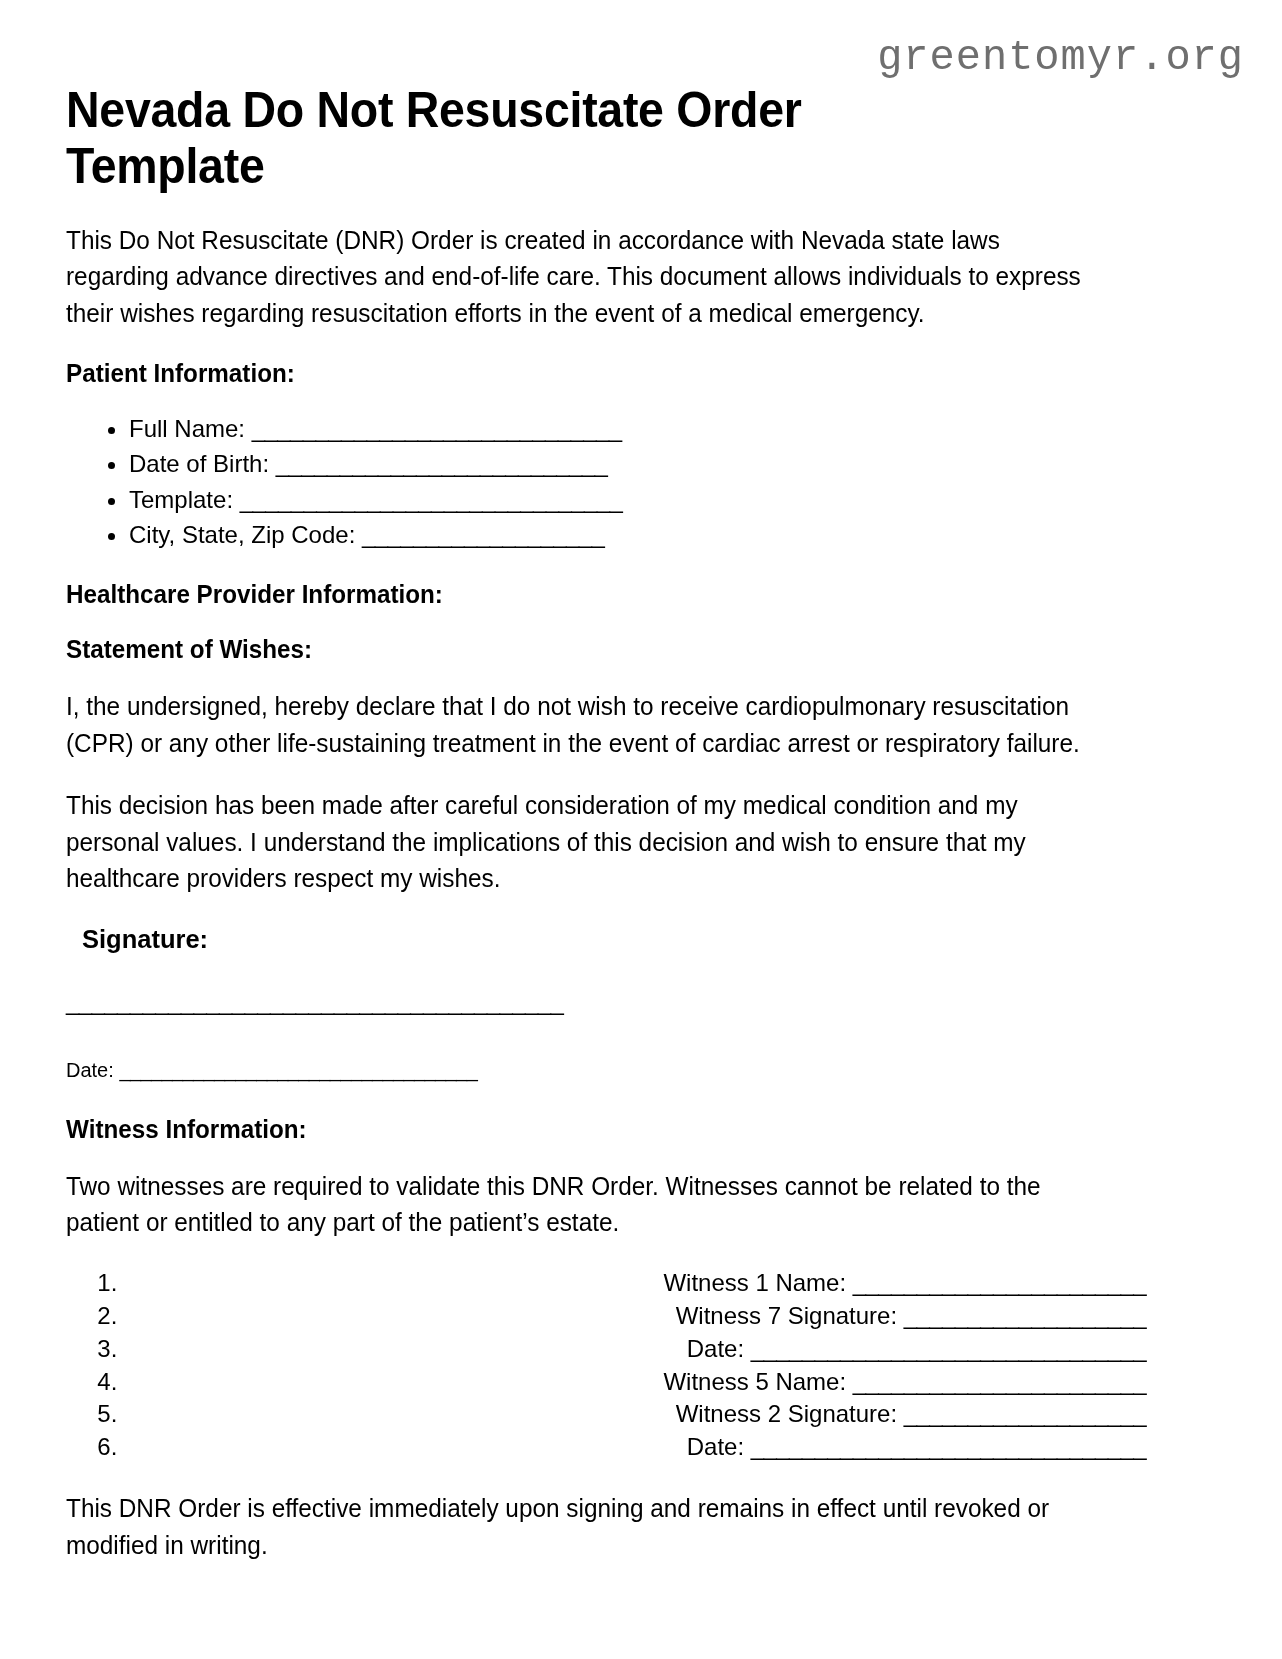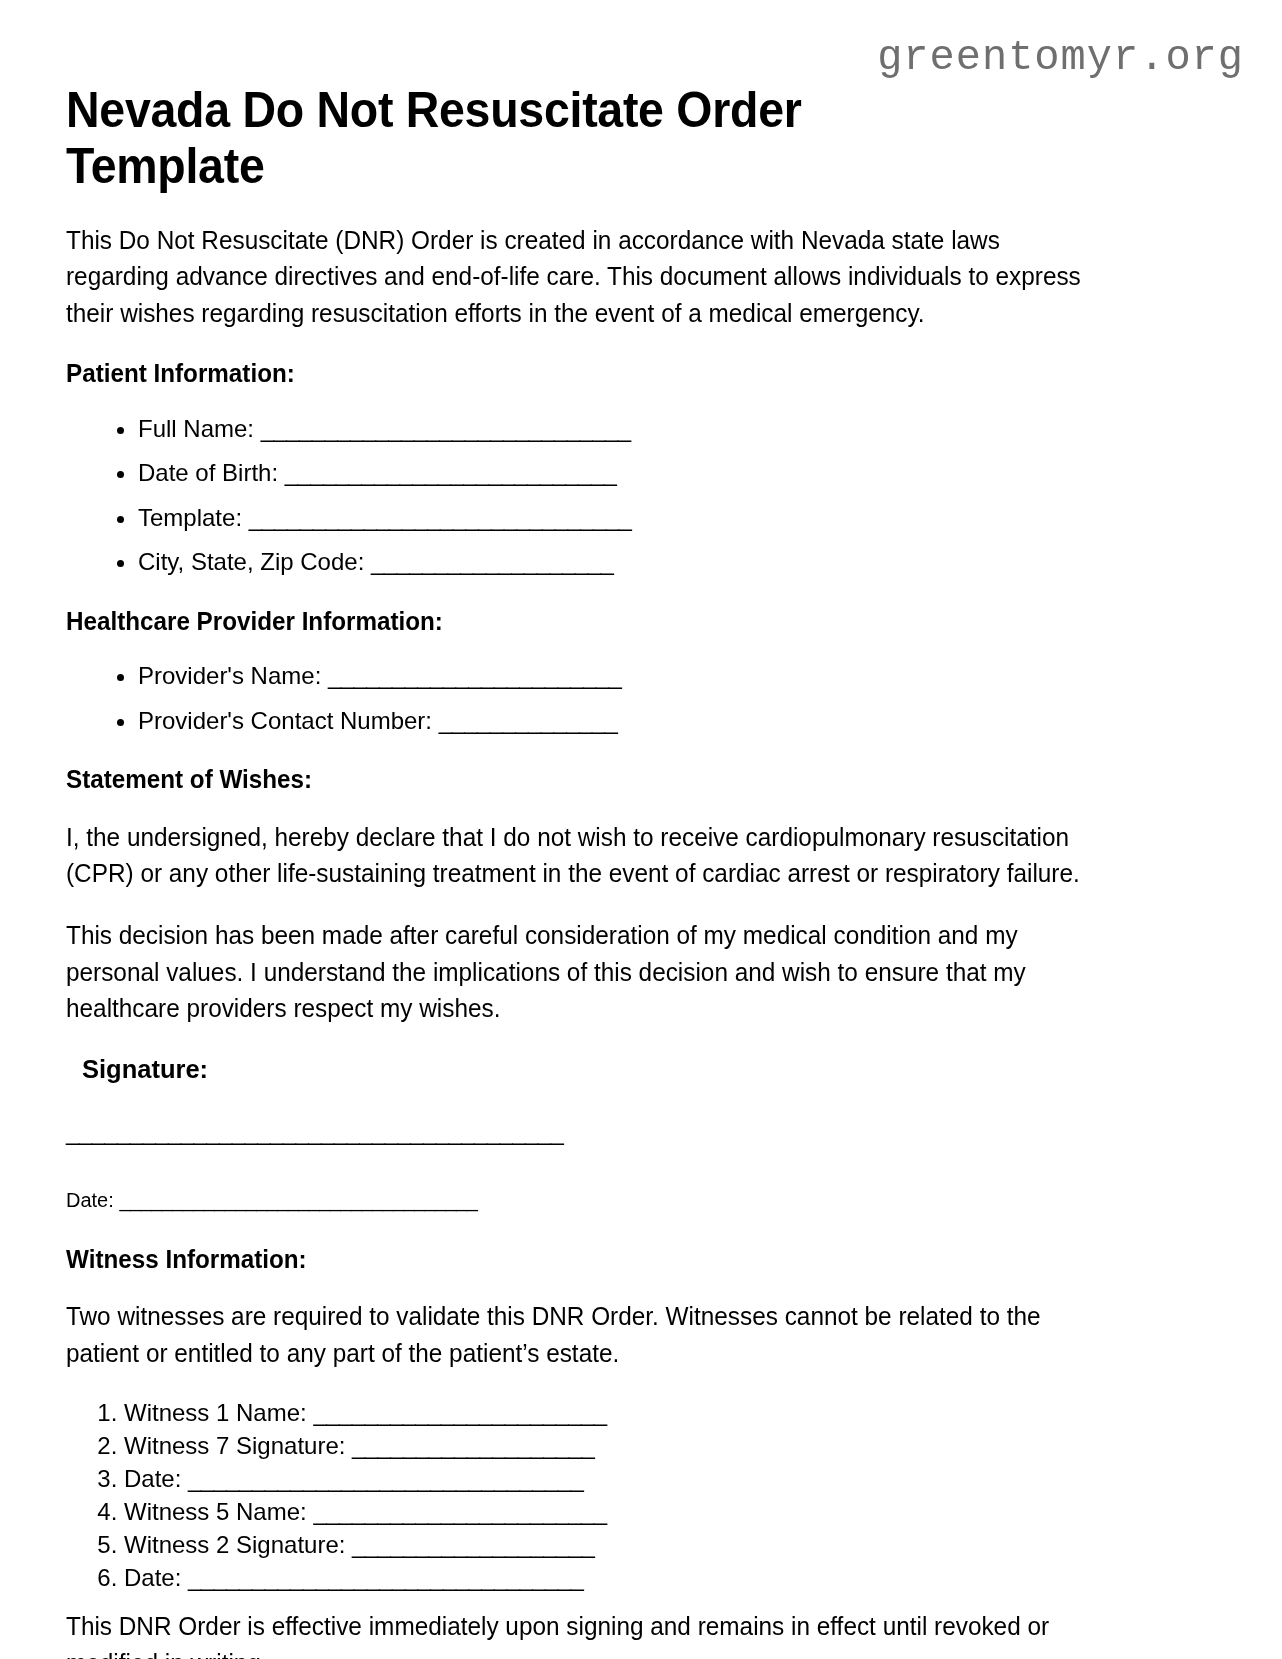--- a/index.html
+++ b/index.html
@@ -73,26 +73,27 @@
   }
   ul.field-list {
     list-style: disc;
     margin: 0 0 26px 0;
     padding-left: 60px;
   }
   ul.field-list li {
     font-family: "Liberation Sans", sans-serif;
     font-size: 24px;
     line-height: 1.36;
-    margin: 12px;
+    margin: 3px;
     white-space: nowrap;
   }
   ol.witness-list {
-    margin: 0 0 14px 0;
+    margin: 0 0 26px 0;
     padding-left: 58px;
+    text-align: right;
   }
   ol.witness-list li {
     font-family: "Liberation Sans", sans-serif;
     font-size: 24px;
     line-height: 1.37;
     margin: 0;
     white-space: nowrap;
   }
   .blank {
     font-family: "Liberation Sans", sans-serif;
@@ -131,24 +132,20 @@
 
     <ul class="field-list">
       <li><span>Full Name:</span> <span class="blank">_____________________________</span></li>
       <li><span>Date of Birth:</span> <span class="blank">__________________________</span></li>
       <li><span>Template:</span> <span class="blank">______________________________</span></li>
       <li><span>City, State, Zip Code:</span> <span class="blank">___________________</span></li>
     </ul>
 
     <h2 class="section-head">Healthcare Provider Information:</h2>
 
-    <ul class="field-list">
-      <li><span>Provider's Name:</span> <span class="blank">_______________________</span></li>
-      <li><span>Provider's Contact Number:</span> <span class="blank">______________</span></li>
-    </ul>
 
     <h2 class="section-head">Statement of Wishes:</h2>
 
     <p class="body-text">I, the undersigned, hereby declare that I do not wish to receive cardiopulmonary resuscitation (CPR) or any other life-sustaining treatment in the event of cardiac arrest or respiratory failure.</p>
 
     <p class="body-text">This decision has been made after careful consideration of my medical condition and my personal values. I understand the implications of this decision and wish to ensure that my healthcare providers respect my wishes.</p>
 
     <h2 class="section-head wide">Signature:</h2>
 
     <div class="sig-line">_______________________________________</div>

